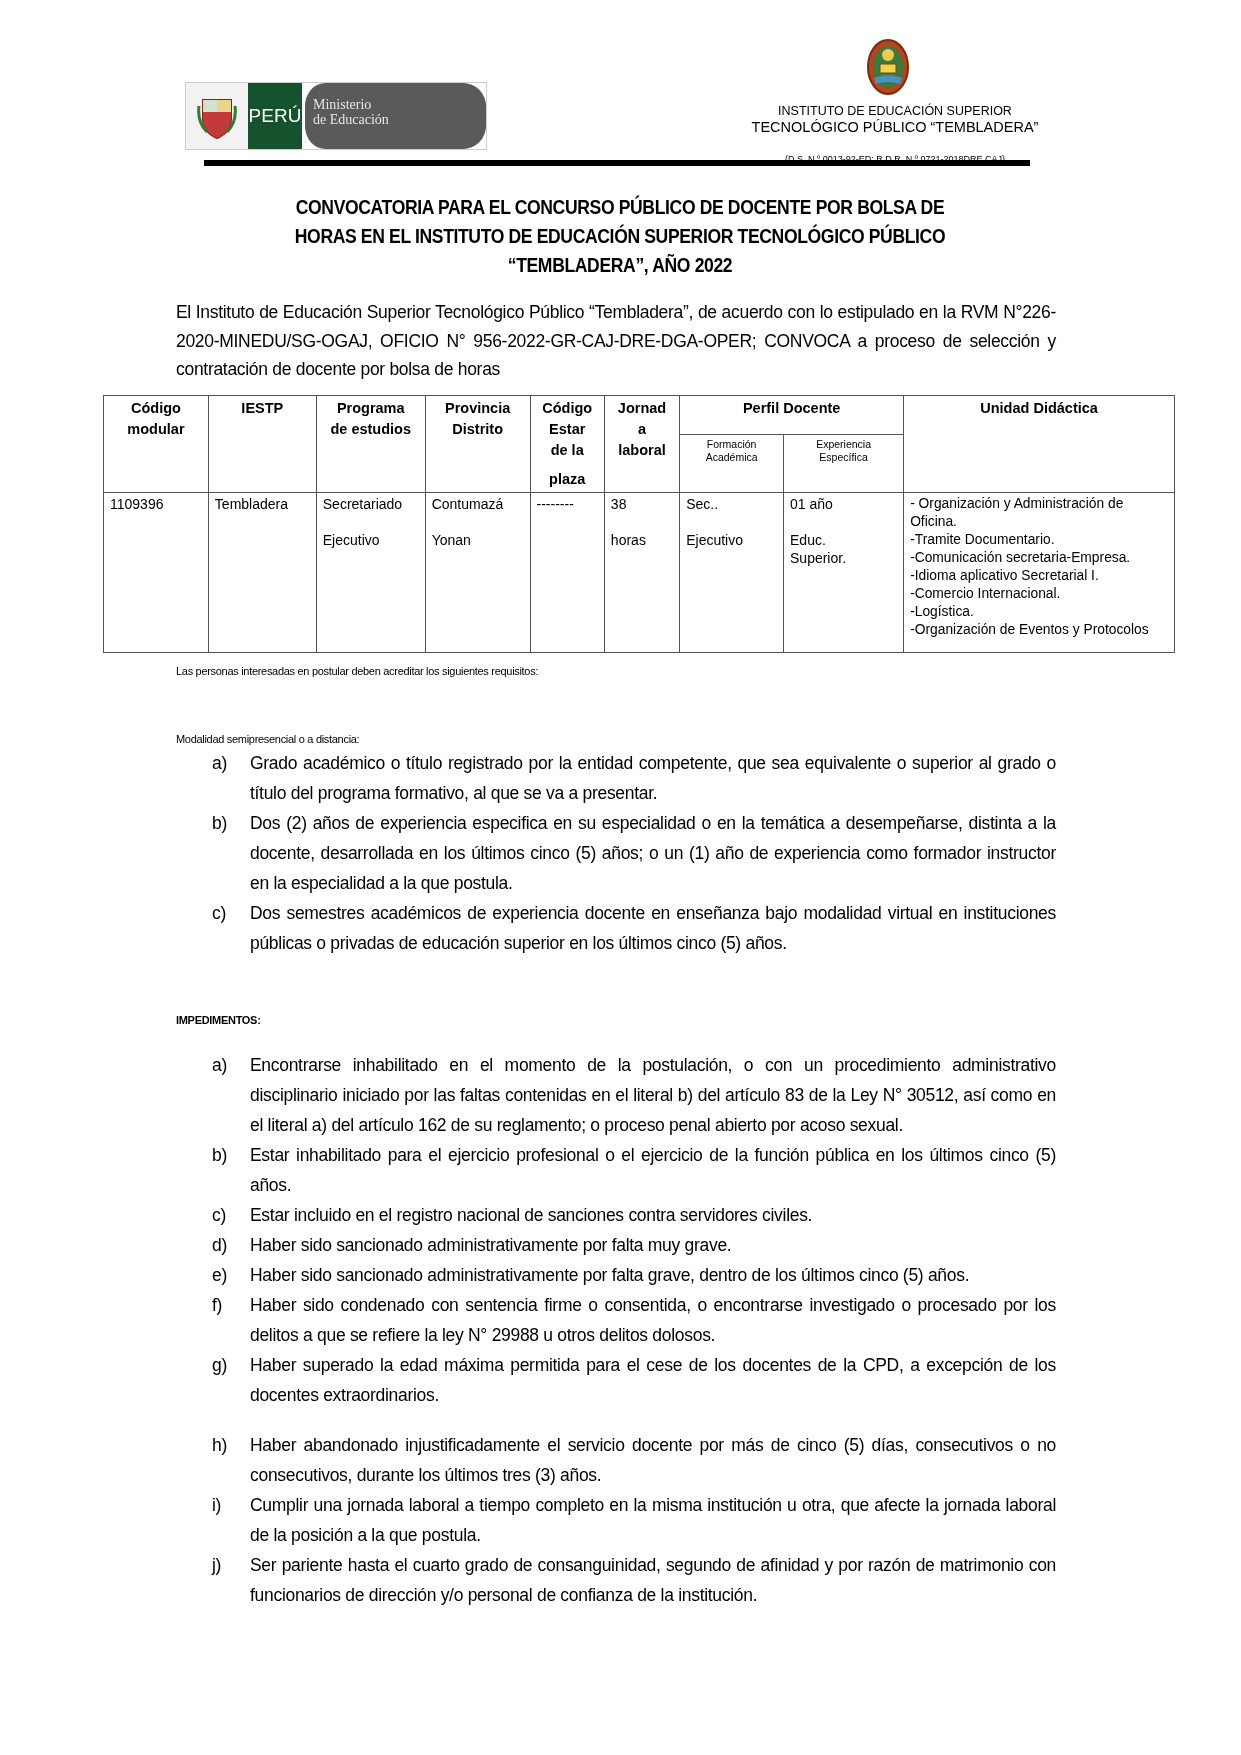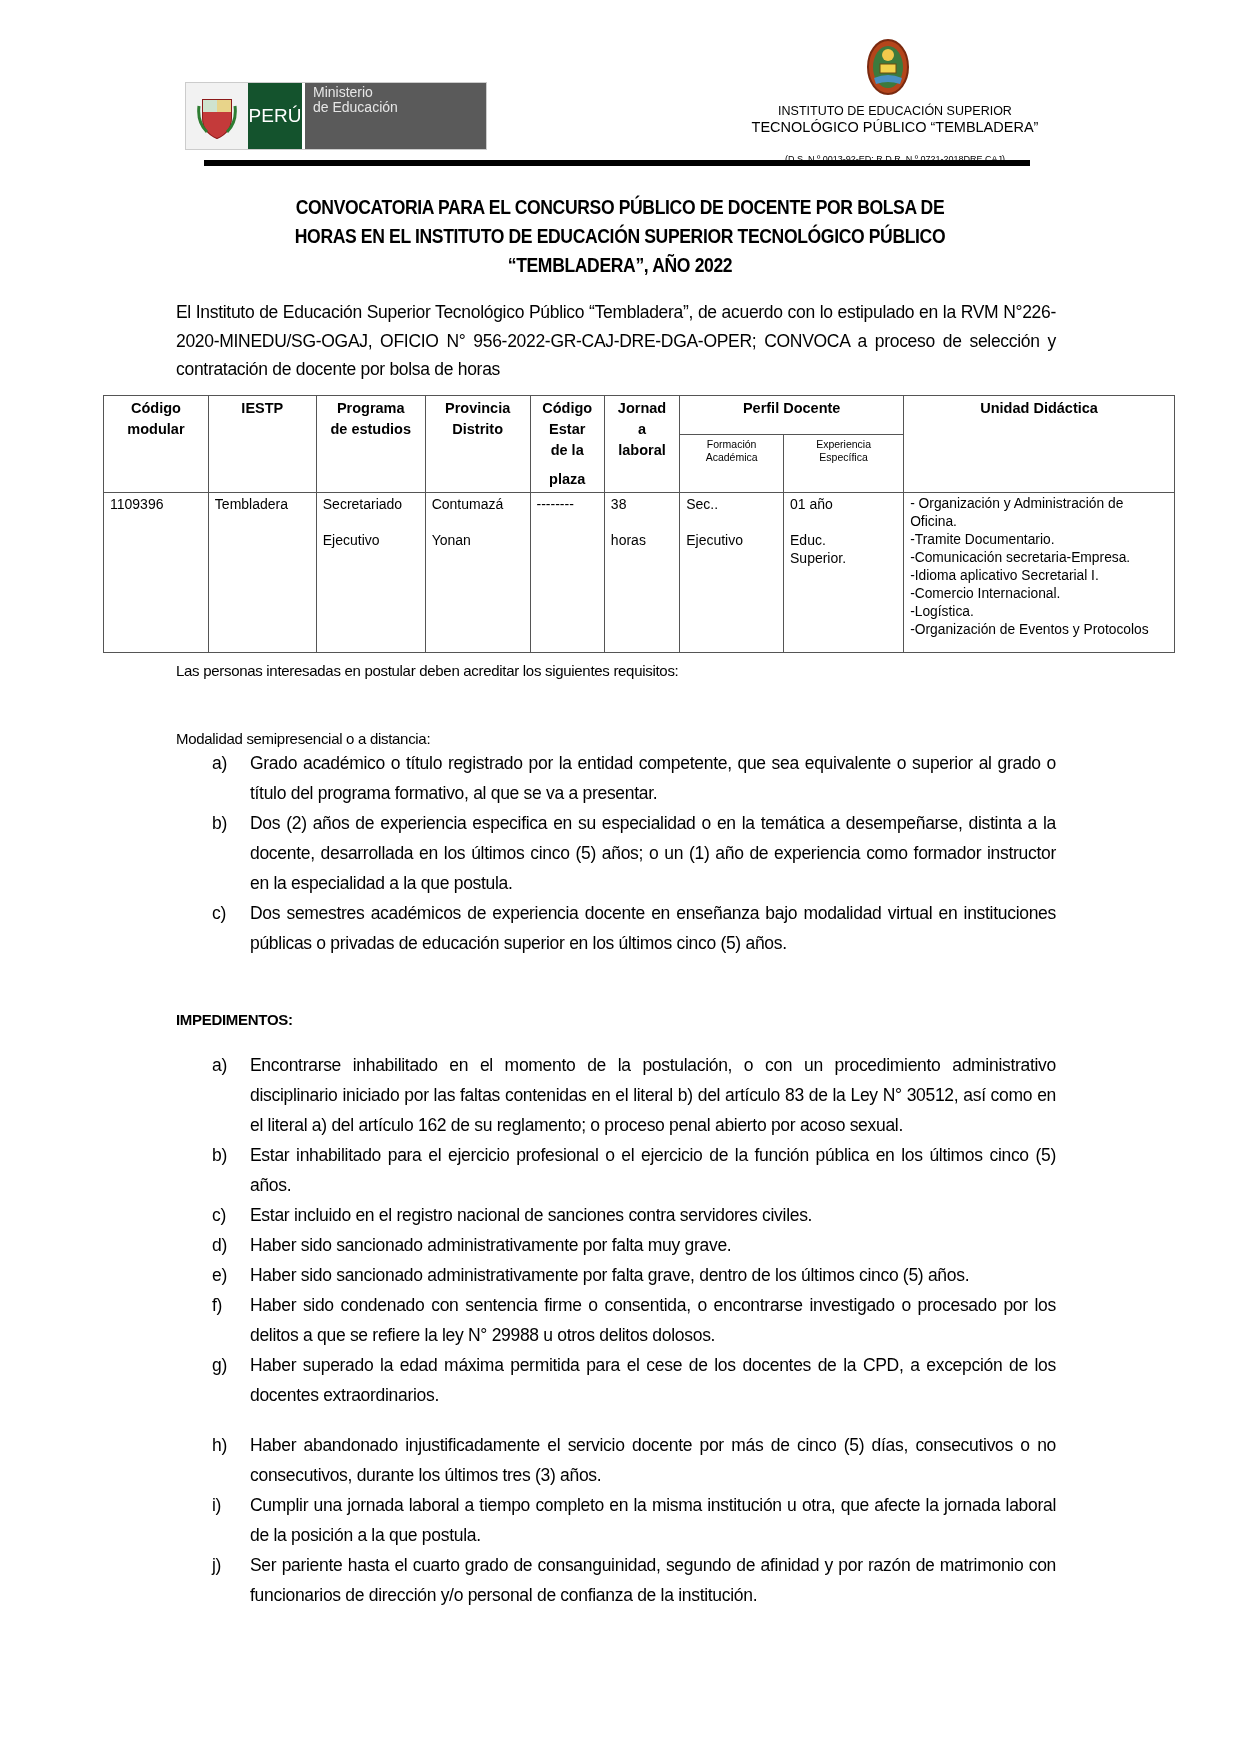--- a/index.html
+++ b/index.html
@@ -4,21 +4,21 @@
 <style>
   html, body { margin: 0; padding: 0; background: #ffffff; }
   body { width: 1241px; height: 1755px; position: relative; overflow: hidden;
          font-family: "Liberation Sans Narrow", "Liberation Sans", sans-serif; color: #000; }
   .abs { position: absolute; }
 
   
   .minedu { left: 185px; top: 82px; width: 302px; height: 68px; display: flex; border: 1px solid #ccc; box-sizing: border-box; }
   .minedu .shield { width: 62px; height: 100%; background: #f2f2f2; display: flex; align-items: center; justify-content: center; }
   .minedu .peru { width: 54px; height: 100%; background: #14532d; color: #fff; font-size: 19px; font-family: "Liberation Sans", sans-serif; display: flex; align-items: center; justify-content: center; }
-  .minedu .min { flex: 1; height: 100%; background: #5a5a5a; color: #e6e6e6; font-size: 14px; font-family: Liberation Sans, sans-serif; line-height: 15px; padding: 2px 0 0 8px; box-sizing: border-box; border-left: 3px solid #fff; }
+  .minedu .min { flex: 1; height: 100%; background: #5a5a5a; color: #e6e6e6; font-size: 14px; font-family: Liberation Serif, serif; line-height: 15px; padding: 14px 0 0 8px; box-sizing: border-box; border-left: 3px solid #fff; border-radius: 23px; }
 
   .inst-logo { left: 866px; top: 38px; width: 44px; height: 58px; }
   .inst-text { left: 740px; top: 104px; width: 310px; text-align: center; font-family: "Liberation Sans", sans-serif; }
   .inst-l1 { font-size: 12.5px; line-height: 15px; }
   .inst-l2 { font-size: 14.5px; line-height: 17px; }
   .inst-l3 { font-size: 9px; line-height: 13px; margin-top: 17px; }
   .header-rule { left: 204px; top: 160px; width: 826px; height: 6px; background: #000; }
 
   
   .title { left: 150px; top: 193px; width: 940px; text-align: center; font-weight: bold;
@@ -33,21 +33,21 @@
   table.plaza td, table.plaza th { border: 1px solid #555; vertical-align: top; padding: 2px 6px; }
   table.plaza th { font-weight: bold; font-size: 14.5px; line-height: 21px; }
   table.plaza th.sub { font-weight: normal; font-size: 10.5px; line-height: 13px; padding-top: 3px; }
   table.plaza td { line-height: 18px; height: 155px; }
   .cell-line { display: block; }
   .gap { display: block; height: 18px; }
   .unidad { font-size: 13.8px; line-height: 16.5px; }
   .unidad .first { line-height: 18px; }
 
   
-  .body { left: 176px; width: 880px; font-family: "Liberation Sans", sans-serif; font-size: 15px;
+  .body { left: 176px; width: 880px; font-family: "Liberation Sans", sans-serif; font-size: 11px;
           line-height: 30px; letter-spacing: -0.3px; }
   .list { position: absolute; left: 212px; width: 844px; font-family: "Liberation Sans", sans-serif;
           font-size: 17.5px; line-height: 30px; letter-spacing: -0.3px; }
   .item { position: relative; padding-left: 38px; text-align: justify; }
   .item .mk { position: absolute; left: 0; top: 0; }
   .heading { font-weight: bold; }
 </style>
 </head>
 <body>
 

